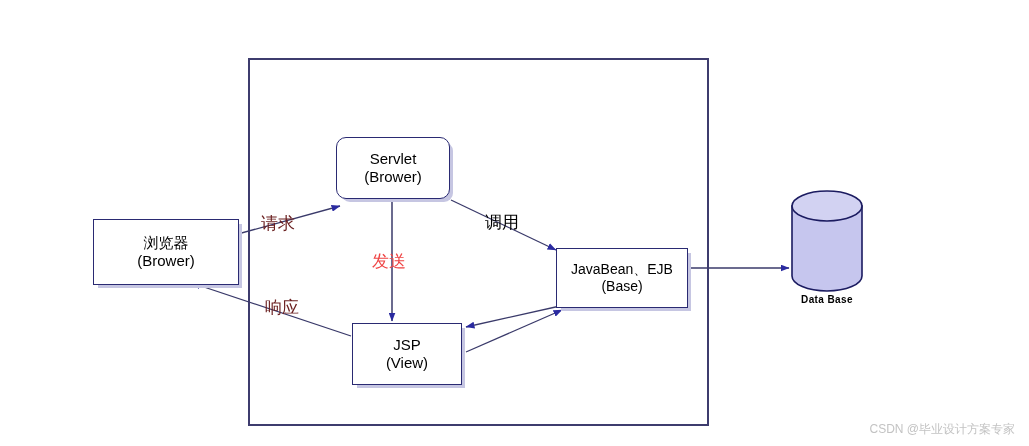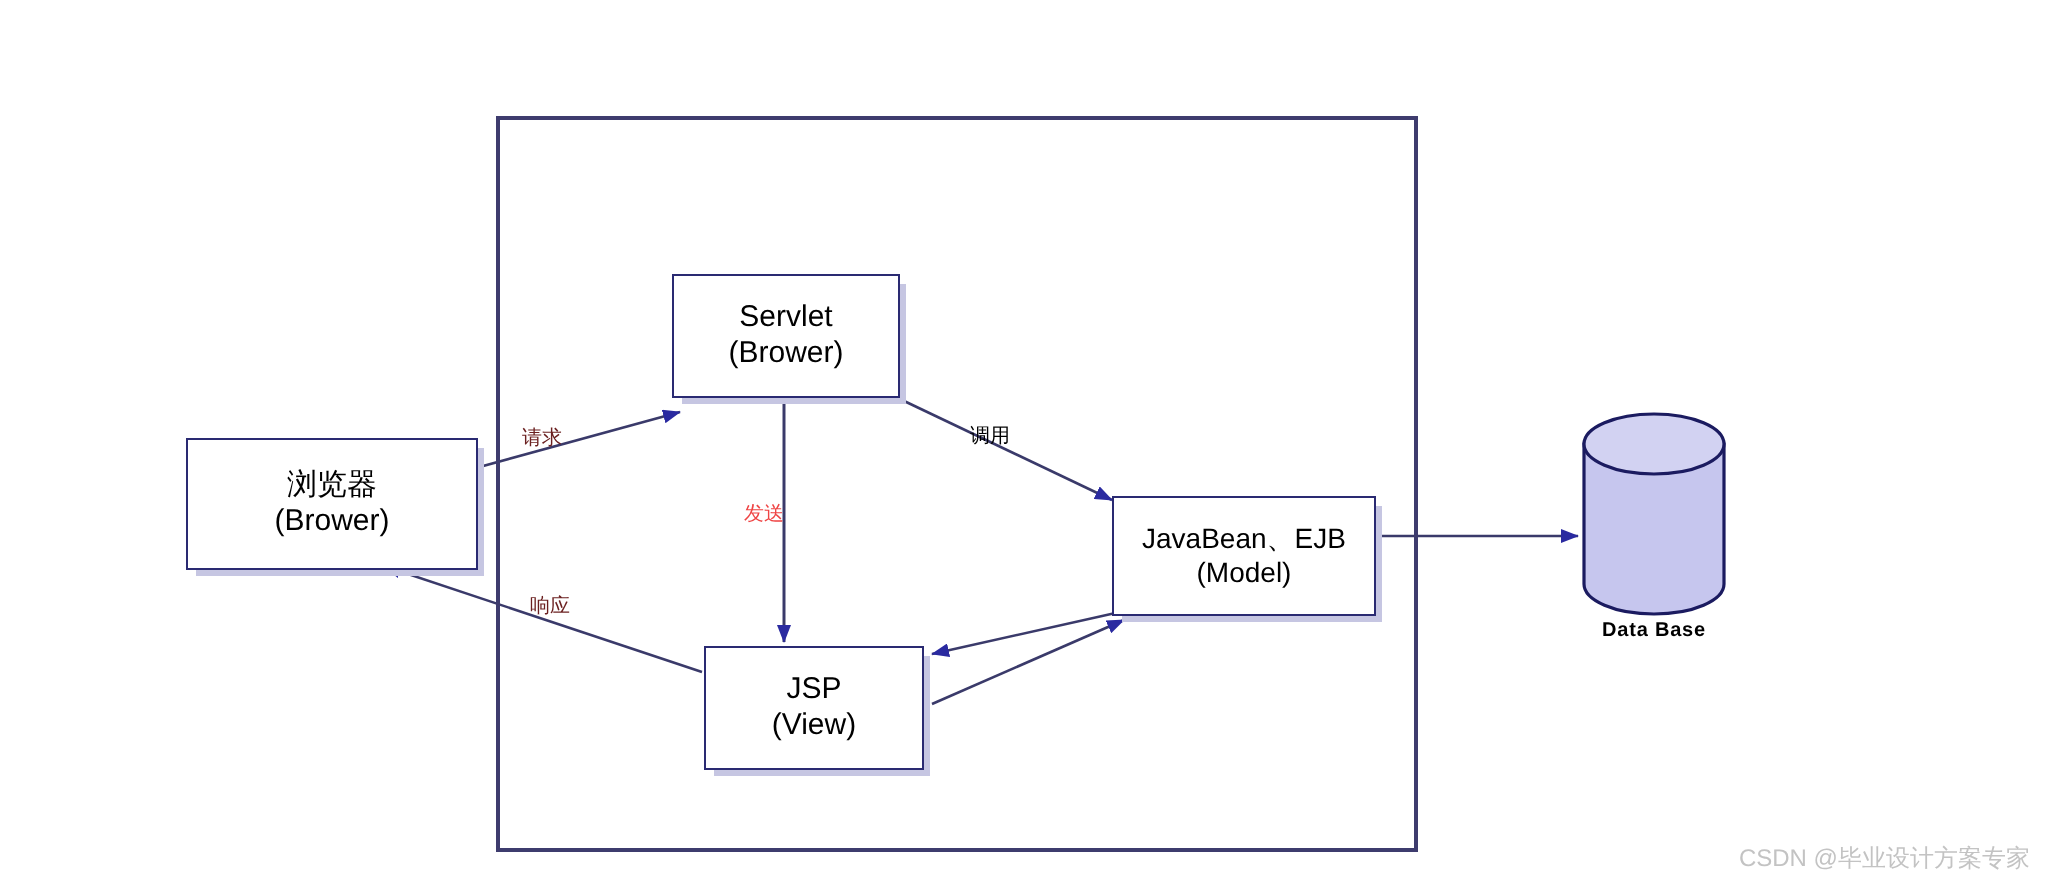--- a/index.html
+++ b/index.html
@@ -43,20 +43,21 @@
   .node .line1 { white-space: nowrap; }
   .node .line2 { white-space: nowrap; }
 
   #node-browser {
     left: 93px; top: 219px; width: 146px; height: 66px;
     font-size: 15px;
   }
   #node-servlet {
     left: 336px; top: 137px; width: 114px; height: 62px;
     font-size: 15px;
+    border-radius: 10px;
   }
   #node-jsp {
     left: 352px; top: 323px; width: 110px; height: 62px;
     font-size: 15px;
   }
   #node-model {
     left: 556px; top: 248px; width: 132px; height: 60px;
     font-size: 14px;
   }
 
@@ -67,21 +68,21 @@
     width: 461px; height: 368px;
     box-sizing: border-box;
     border: 2px solid #3e3c6e;
     background: transparent;
     z-index: 1;
   }
 
   
   #db-wrap {
     position: absolute;
-    left: 791px; top: 206px;
+    left: 791px; top: 190px;
     width: 74px; height: 125px;
     z-index: 4;
   }
   #db-cyl {
     position: absolute;
     left: 0; top: 0;
     width: 72px; height: 102px;
   }
   #db-label {
     position: absolute;
@@ -92,21 +93,21 @@
     font-size: 10px;
     font-weight: bold;
     color: #000000;
     letter-spacing: 0.4px;
     white-space: nowrap;
   }
 
   
   .edge-label {
     position: absolute;
-    font-size: 10px;
+    font-size: 17px;
     white-space: nowrap;
     z-index: 5;
     background: transparent;
   }
   #label-request  { left: 261px; top: 212px; color: #6b2020; }
   #label-response { left: 265px; top: 296px; color: #6b2020; }
   #label-send     { left: 372px; top: 250px; color: #ef4444; }
   #label-invoke   { left: 485px; top: 211px; color: #000000; }
 
   
@@ -159,21 +160,21 @@
     <span class="line2">(Brower)</span>
   </div>
 
   <div class="node" id="node-jsp">
     <span class="line1">JSP</span>
     <span class="line2">(View)</span>
   </div>
 
   <div class="node" id="node-model">
     <span class="line1">JavaBean、EJB</span>
-    <span class="line2">(Model)</span>
+    <span class="line2">(Base)</span>
   </div>
 
   <div id="db-wrap">
     <svg id="db-cyl" viewBox="0 0 72 102" xmlns="http://www.w3.org/2000/svg">
       <path d="M1 16 L1 86 A35 15 0 0 0 71 86 L71 16 Z" fill="#c6c6ee" stroke="#1b1b60" stroke-width="1.6"></path>
       <ellipse cx="36" cy="16" rx="35" ry="15" fill="#d2d2f2" stroke="#1b1b60" stroke-width="1.6"></ellipse>
     </svg>
     <div id="db-label">Data Base</div>
   </div>
 

